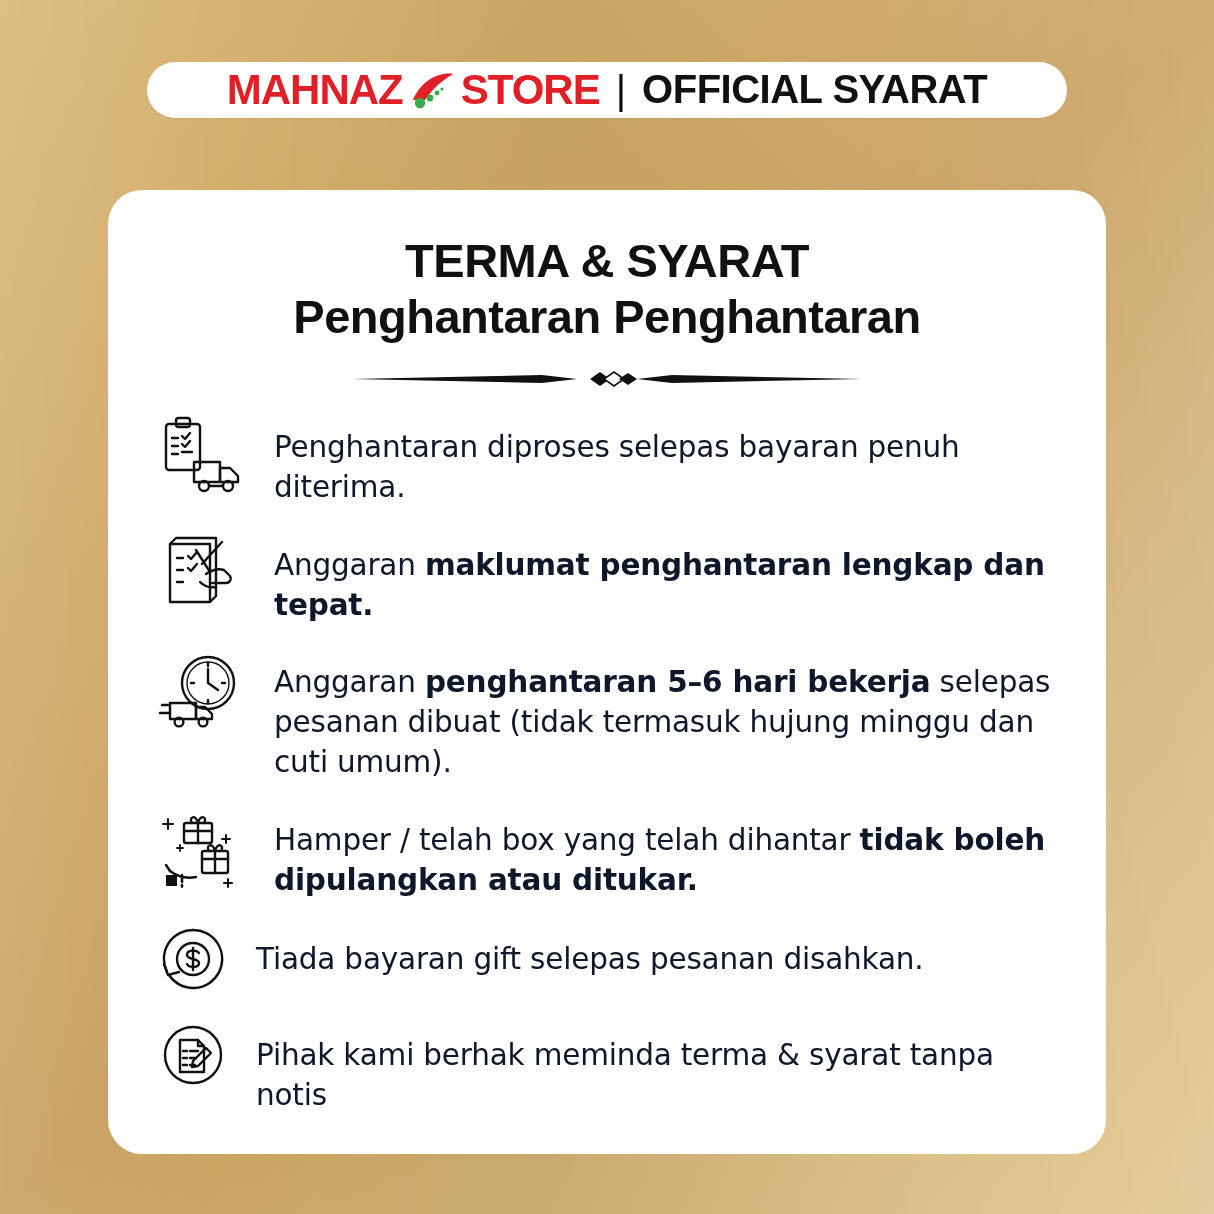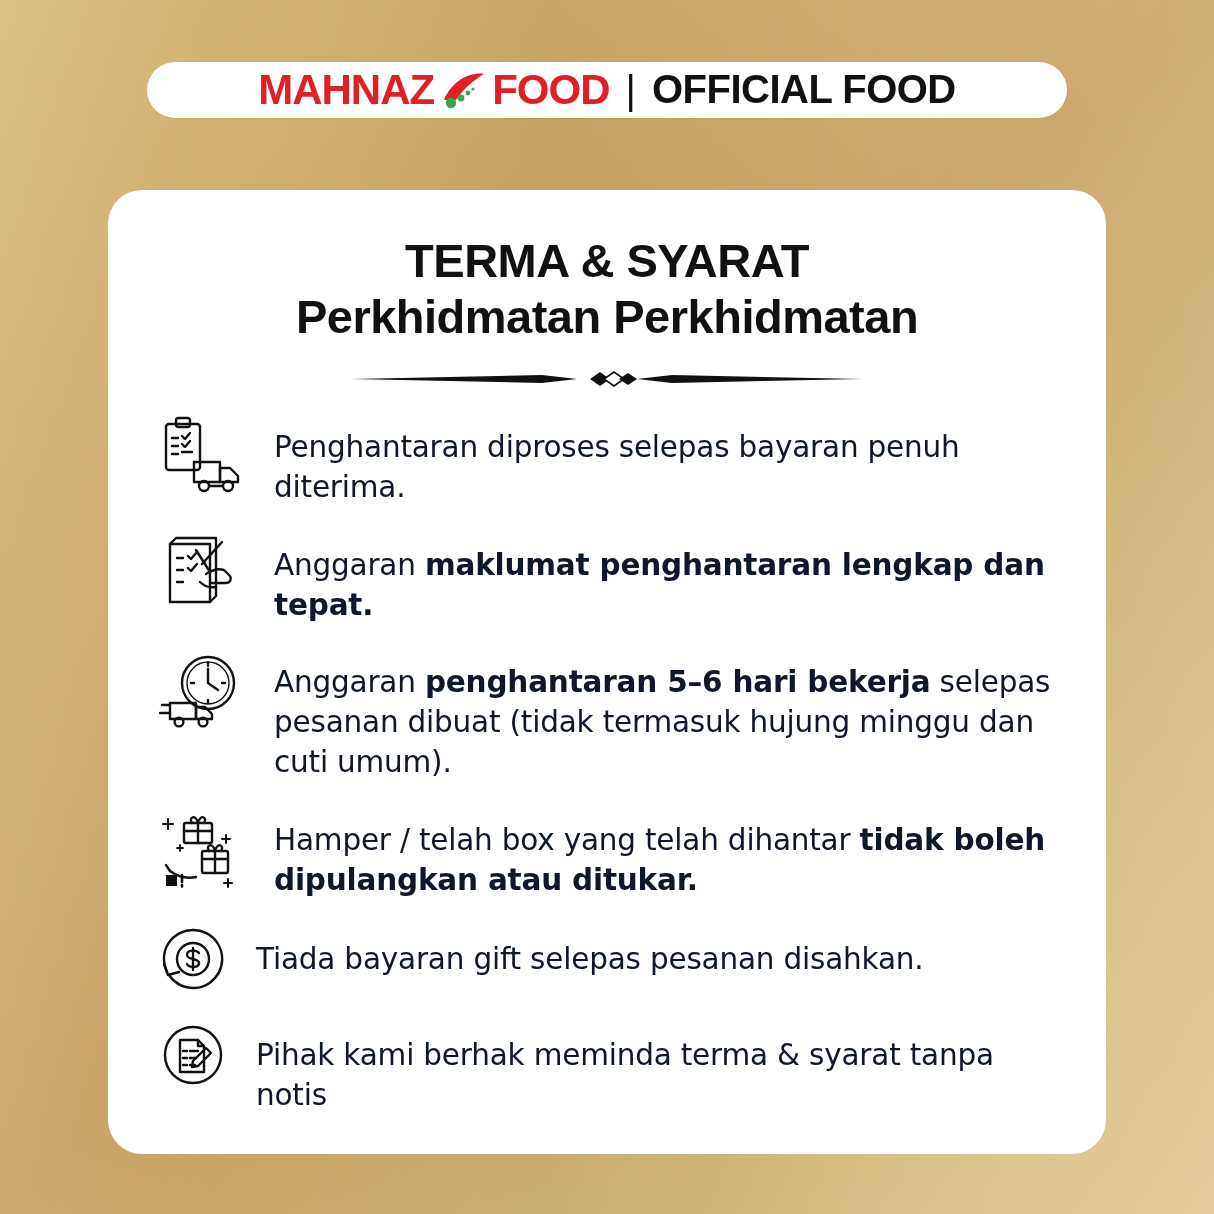--- a/index.html
+++ b/index.html
@@ -178,30 +178,30 @@
       <span class="brand-mahnaz">MAHNAZ</span>
       <span class="brand-swirl">
         <svg viewBox="0 0 46 40" width="46" height="40" aria-hidden="true">
           <path d="M4 30 C 14 6, 36 2, 44 4 C 34 10, 24 18, 16 30 Z" fill="#e01f26"></path>
           <circle cx="11" cy="33" r="5.2" fill="#3aa94a"></circle>
           <circle cx="21" cy="28" r="3.4" fill="#3aa94a"></circle>
           <circle cx="28" cy="23" r="2.4" fill="#3aa94a"></circle>
           <circle cx="33" cy="19" r="1.6" fill="#3aa94a"></circle>
         </svg>
       </span>
-      <span class="brand-food">FOOD</span>
+      <span class="brand-food">STORE</span>
     </div>
     <span class="divider-bar">|</span>
-    <span class="official-store">OFFICIAL FOOD</span>
+    <span class="official-store">OFFICIAL SYARAT</span>
   </div>
 
   <div class="card">
 
     <div class="title-1">TERMA &amp; SYARAT</div>
-    <div class="title-2">Perkhidmatan Perkhidmatan</div>
+    <div class="title-2">Penghantaran Penghantaran</div>
 
     <div class="ornament">
       <svg viewBox="0 0 530 26" width="530" height="26" aria-hidden="true">
         <path d="M10 13 L200 9 L235 13 L200 17 Z" fill="#111"></path>
         <path d="M520 13 L330 9 L295 13 L330 17 Z" fill="#111"></path>
         <path d="M248 13 L258 6 L268 13 L258 20 Z" fill="#111"></path>
         <path d="M282 13 L272 6 L262 13 L272 20 Z" fill="#fff" stroke="#111" stroke-width="1.6"></path>
         <path d="M295 13 L286 7 L277 13 L286 19 Z" fill="#111"></path>
       </svg>
     </div>

